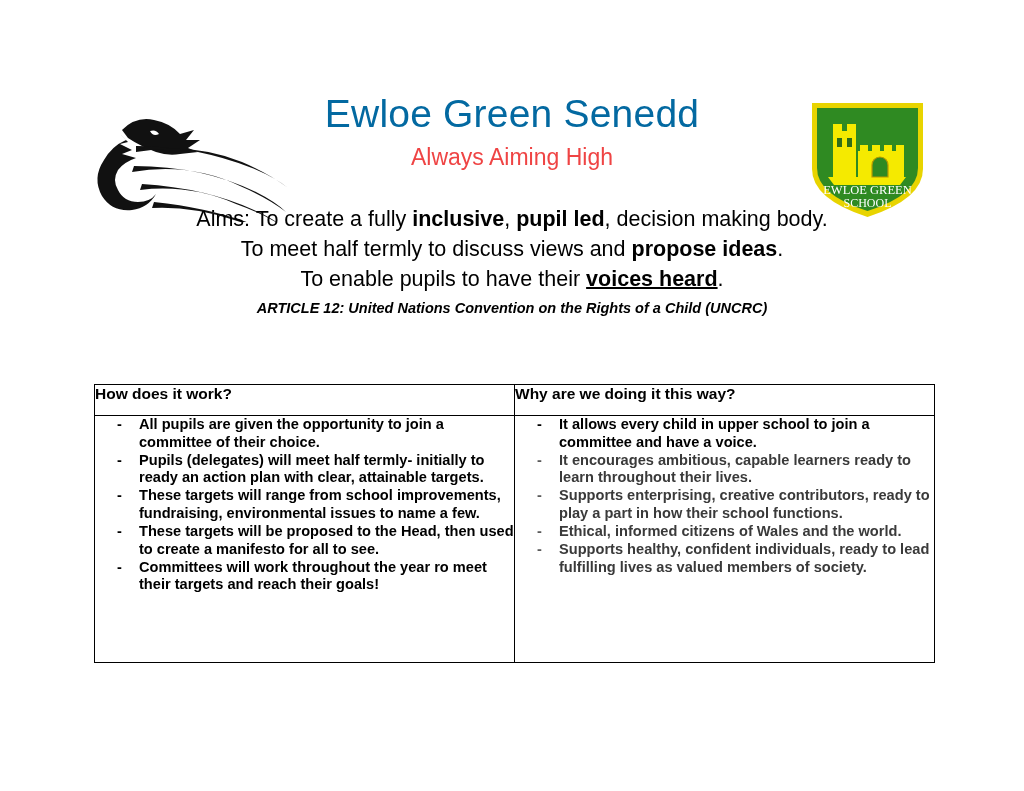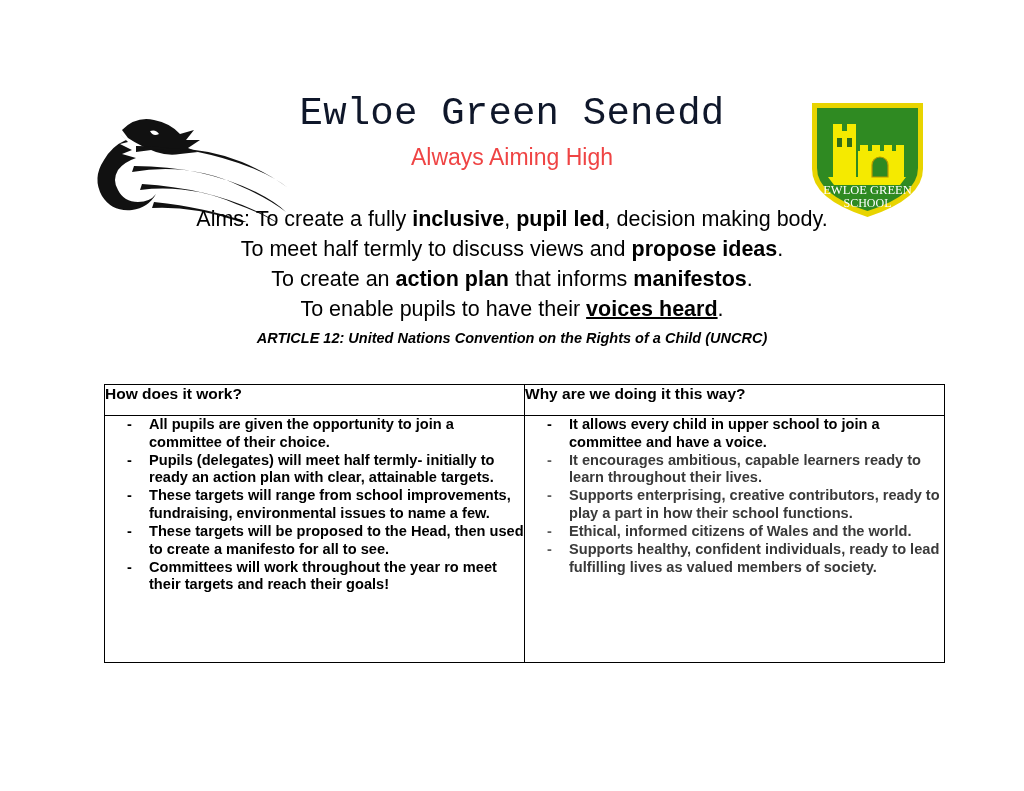--- a/index.html
+++ b/index.html
@@ -37,26 +37,26 @@
 
   
   #title-block {
     position: absolute;
     left: 262px;
     top: 92px;
     width: 500px;
     text-align: center;
   }
   #page-title {
-    font-family: Liberation Mono, monospace;
+    font-family: Liberation Sans, sans-serif;
     font-size: 39px;
     line-height: 44px;
     font-weight: 400;
     letter-spacing: 0.2px;
-    color: #0f172a;
+    color: #0369a1;
     white-space: nowrap;
   }
   #page-subtitle {
     margin-top: 8px;
     font-family: "Liberation Sans", sans-serif;
     font-size: 23px;
     line-height: 27px;
     font-weight: 400;
     color: #ef4444;
   }
@@ -96,21 +96,21 @@
     line-height: 20px;
     font-weight: 700;
     font-style: italic;
     color: #000;
     white-space: nowrap;
   }
 
   
   #info-table {
     position: absolute;
-    left: 104px;
+    left: 94px;
     top: 384px;
     width: 838px;
     border-collapse: collapse;
     table-layout: fixed;
   }
   #info-table td, #info-table th {
     border: 1.3px solid #000;
     vertical-align: top;
     padding: 0;
   }
@@ -217,21 +217,20 @@
       <text x="67.5" y="110" text-anchor="middle" font-family="Liberation Serif, serif" font-size="12" fill="#ffffff">SCHOOL</text>
     </svg>
   </div>
 </div>
 
 <div id="aims-block">
   <div class="aim-line"><span>Aims: To create a fully </span><b>inclusive</b><span>, </span><b>pupil led</b><span>, decision making body.</span></div>
 
   <div class="aim-line"><span>To meet half termly to discuss views and </span><b>propose ideas</b><span>.</span></div>
 
-  <div class="aim-line"><span>To create an </span><b>action plan</b><span> that informs </span><b>manifestos</b><span>.</span></div>
 
   <div class="aim-line"><span>To enable pupils to have their </span><u>voices heard</u><span>.</span></div>
 
   <div id="article-line">ARTICLE 12: United Nations Convention on the Rights of a Child (UNCRC)</div>
 </div>
 
 <table id="info-table">
   <tbody>
       <tr>
     <th class="table-header-cell col-how">How does it work?</th>

